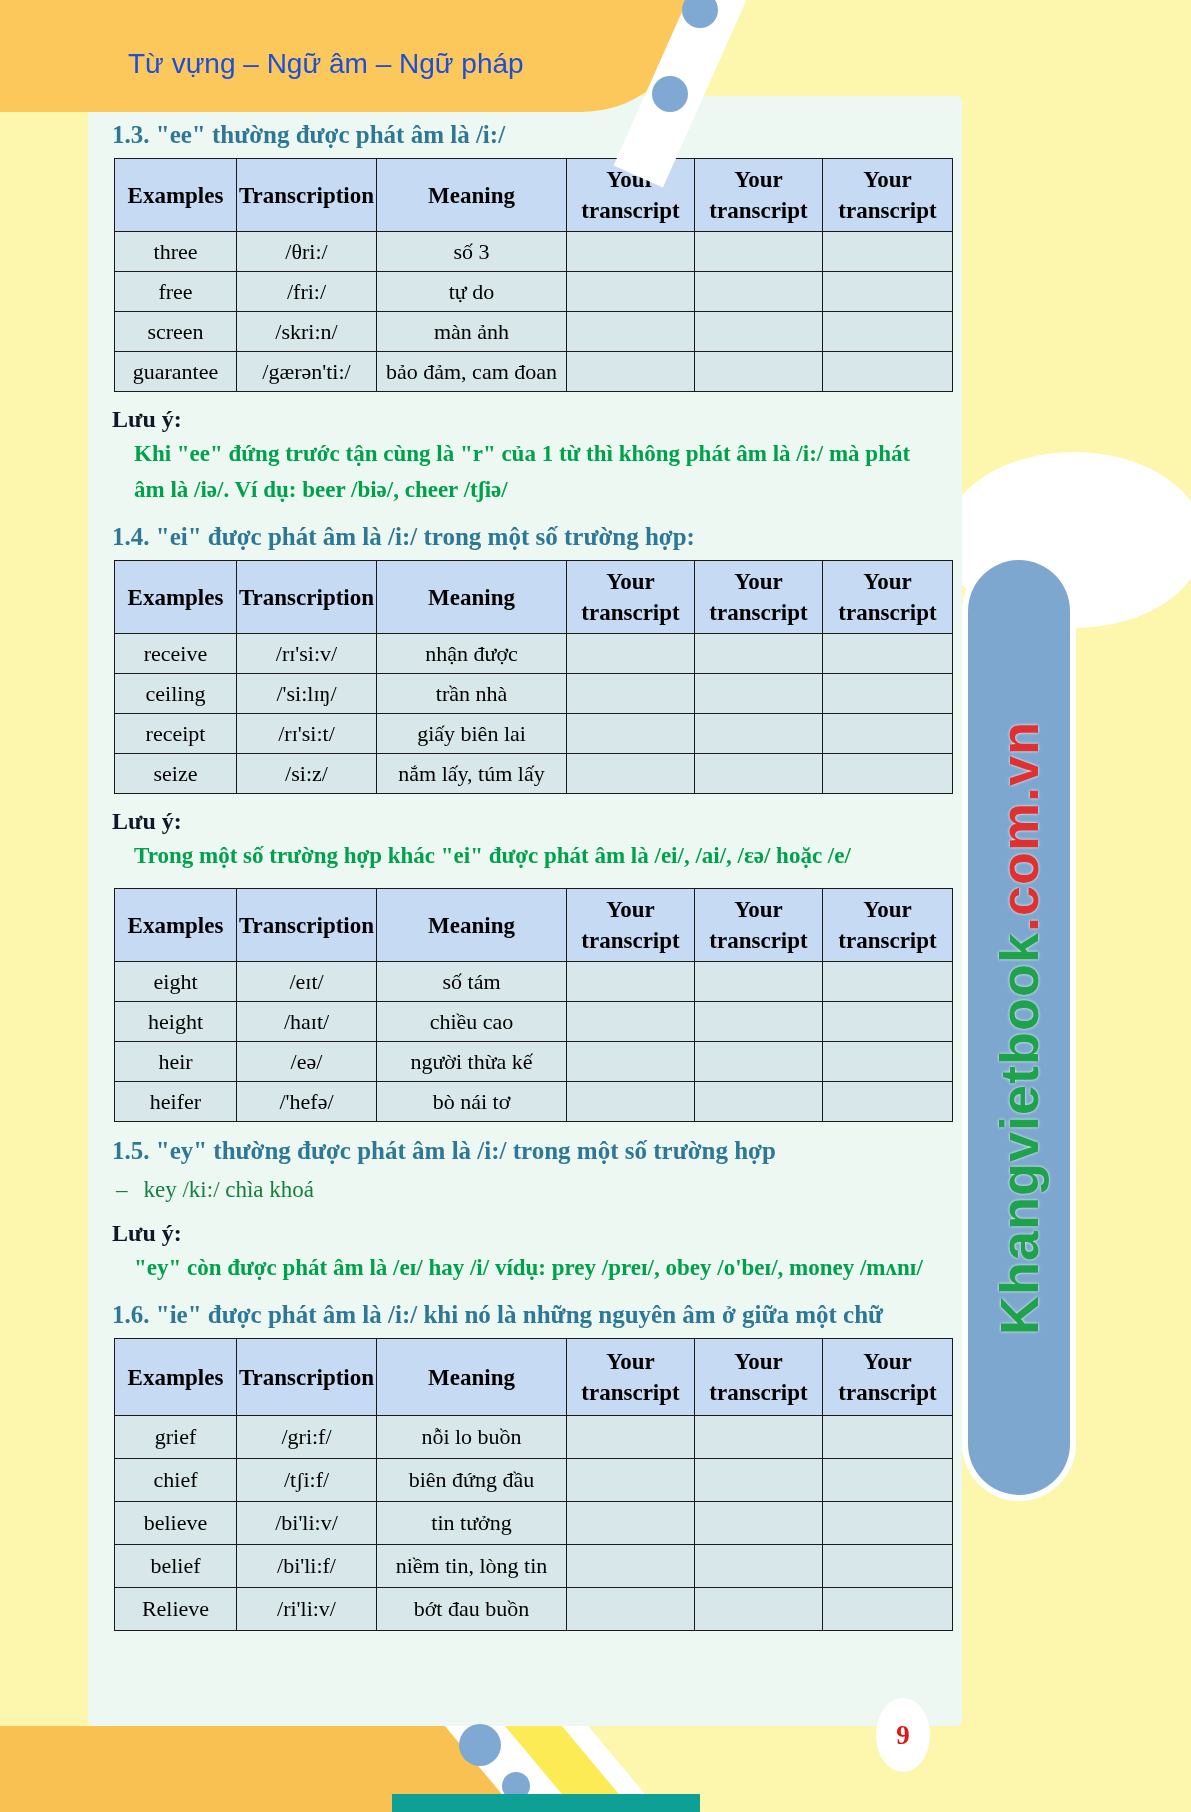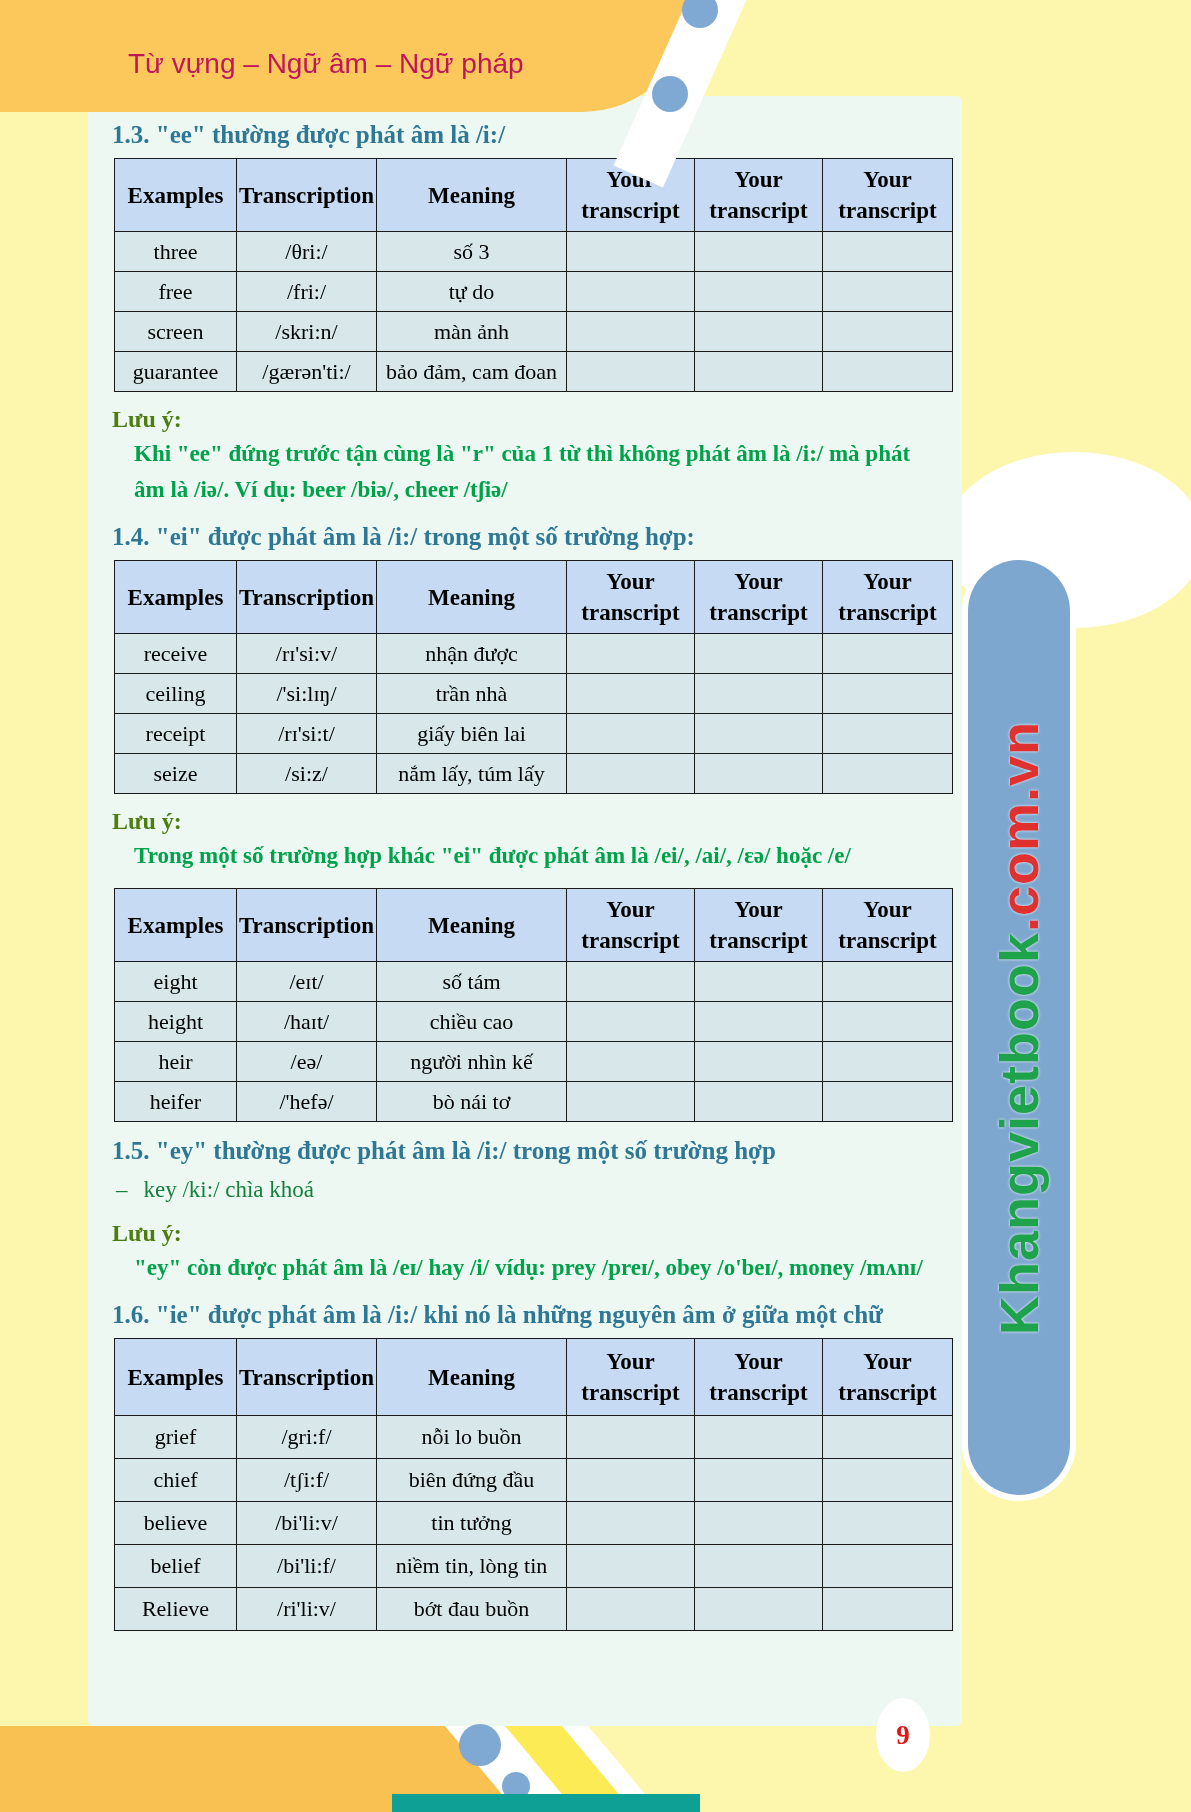--- a/index.html
+++ b/index.html
@@ -3,21 +3,21 @@
 <meta charset="utf-8">
 <style>
   html,body{margin:0;padding:0;}
   .page{position:relative;width:1191px;height:1812px;background:#fdf7ae;overflow:hidden;
         font-family:"Liberation Serif","DejaVu Serif",serif;}
 
   
   .banner{position:absolute;left:0;top:0;width:694px;height:112px;background:#fcc85c;
           border-radius:0 0 120px 0;z-index:2;}
   .banner-title{position:absolute;left:128px;top:48px;font-family:"Liberation Sans",sans-serif;
-          font-size:28px;color:#be185d;z-index:3;white-space:nowrap;}
+          font-size:28px;color:#1d4ed8;z-index:3;white-space:nowrap;}
   .diag-stripe{position:absolute;left:656px;top:-34px;width:54px;height:220px;background:#ffffff;
           transform:rotate(24deg);z-index:3;}
   .circle{position:absolute;border-radius:50%;background:#7fa8d2;z-index:4;}
   .c-top1{left:682px;top:-8px;width:36px;height:36px;}
   .c-top2{left:652px;top:76px;width:36px;height:36px;}
 
   
   .content{position:absolute;left:88px;top:96px;width:874px;height:1630px;background:#edf8f2;
           border-radius:6px;padding:24px 10px 0 24px;box-sizing:border-box;z-index:1;overflow:hidden;}
   .sec{color:#2e7795;font-size:25px;font-weight:bold;margin:14px 4px 8px 0;line-height:1.2;}
@@ -25,21 +25,21 @@
   .vtab{border-collapse:collapse;table-layout:fixed;width:838px;margin-left:2px;}
   .vtab th,.vtab td{border:1.6px solid #1a1a1a;text-align:center;vertical-align:middle;
           overflow:hidden;white-space:nowrap;}
   .vtab th{background:#c6dbf3;font-size:23px;font-weight:bold;height:70px;line-height:31px;
           white-space:normal;}
   .vtab td{background:#d7e7ea;font-size:22px;height:37px;}
   .t16 th{height:74px;}
   .t16 td{height:40px;}
   .col-ex{width:122px;}.col-tr{width:140px;}.col-me{width:190px;}
   .col-y1{width:128px;}.col-y2{width:128px;}.col-y3{width:130px;}
-  .note-label{color:#4d7c0f;font-weight:bold;font-size:24px;margin:12px 0 2px 0;line-height:30px;}
+  .note-label{color:#0f172a;font-weight:bold;font-size:24px;margin:12px 0 2px 0;line-height:30px;}
   .note-green{color:#00a14b;font-weight:bold;font-size:23px;line-height:36px;
           padding:0 6px 0 22px;}
   .bullet-line{font-size:23px;color:#15803d;margin:6px 0 2px 4px;line-height:32px;}
   .bullet-line .dash{margin-right:16px;}
 
   
   .wave{position:absolute;left:944px;top:452px;width:260px;height:176px;background:#ffffff;
         border-radius:50%;z-index:1;}
   .band{position:absolute;left:968px;top:560px;width:102px;height:935px;background:#7da7cf;
         border-radius:52px;box-shadow:0 0 0 6px #ffffff;z-index:2;}
@@ -232,21 +232,21 @@
             <td>height</td>
             <td>/haɪt/</td>
             <td>chiều cao</td>
             <td></td>
             <td></td>
             <td></td>
           </tr>
           <tr>
             <td>heir</td>
             <td>/eə/</td>
-            <td>người nhìn kế</td>
+            <td>người thừa kế</td>
             <td></td>
             <td></td>
             <td></td>
           </tr>
           <tr>
             <td>heifer</td>
             <td>/'hefə/</td>
             <td>bò nái tơ</td>
             <td></td>
             <td></td>

